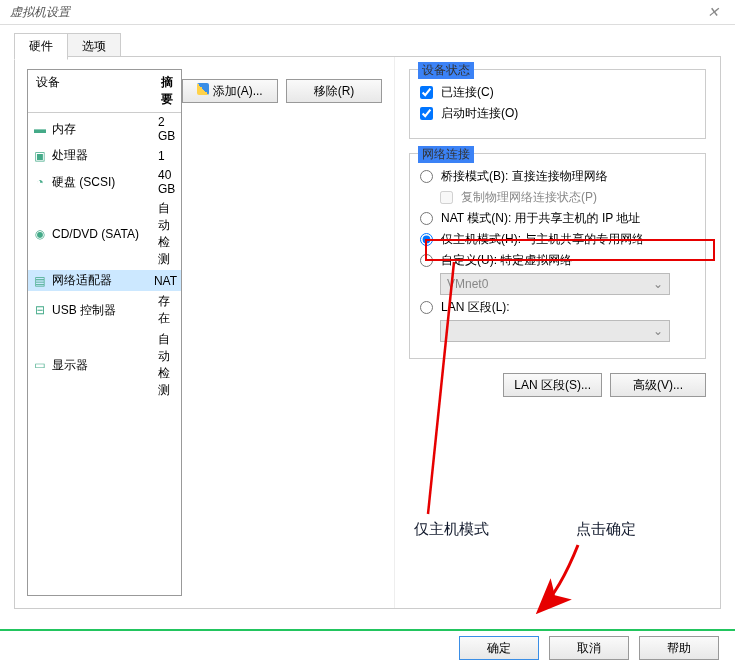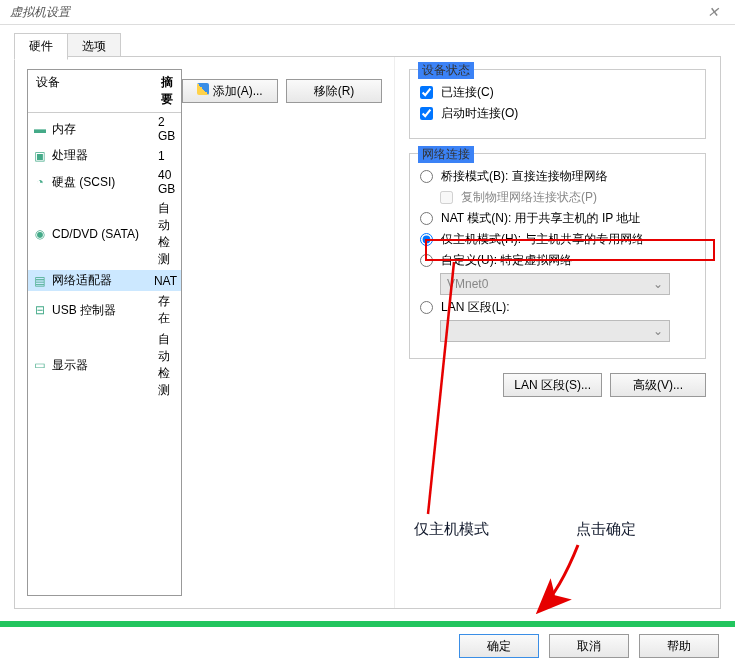--- a/index.html
+++ b/index.html
@@ -35,21 +35,21 @@
 .chk-row input, .radio-row input { margin-right: 4px; }
 .indent { margin-left: 20px; color: #888; }
 .select-row { margin: 4px 0 4px 20px; }
 .select-box { width: 230px; height: 22px; border: 1px solid #bbb; background: #e8e8e8; color: #888; padding: 0 6px; line-height: 20px; display: flex; justify-content: space-between; align-items: center; }
 .right-buttons { display: flex; justify-content: flex-end; gap: 8px; margin-top: 8px; }
 .btn { min-width: 80px; height: 24px; border: 1px solid #999; background: linear-gradient(#fafafa,#e8e8e8); cursor: pointer; font-size: 12px; padding: 0 10px; }
 .btn-wide { min-width: 96px; }
 
 .highlight-box { position: absolute; border: 2px solid #e60000; pointer-events: none; }
 
-.bottom-bar { position: absolute; bottom: 0; left: 0; right: 0; height: 44px; display: flex; justify-content: flex-end; align-items: center; padding: 0 16px; gap: 10px; border-top: 6px solid #22c55e; }
+.bottom-bar { position: absolute; bottom: 0; left: 0; right: 0; height: 36px; display: flex; justify-content: flex-end; align-items: center; padding: 0 16px; gap: 10px; border-top: 2px solid #22c55e; }
 .btn-ok { border: 1px solid #3a8ee6; }
 
 .annotation { position: absolute; color: #0f172a; font-size: 15px; pointer-events: none; }
 
 
 .overlay-svg { position: absolute; top: 0; left: 0; width: 735px; height: 665px; pointer-events: none; }
 
 .shield { background: linear-gradient(45deg,#ffd24a 50%,#3a8ee6 50%); border-radius: 2px; width: 12px; height: 12px; display: inline-block; }
 </style>
 </head>

